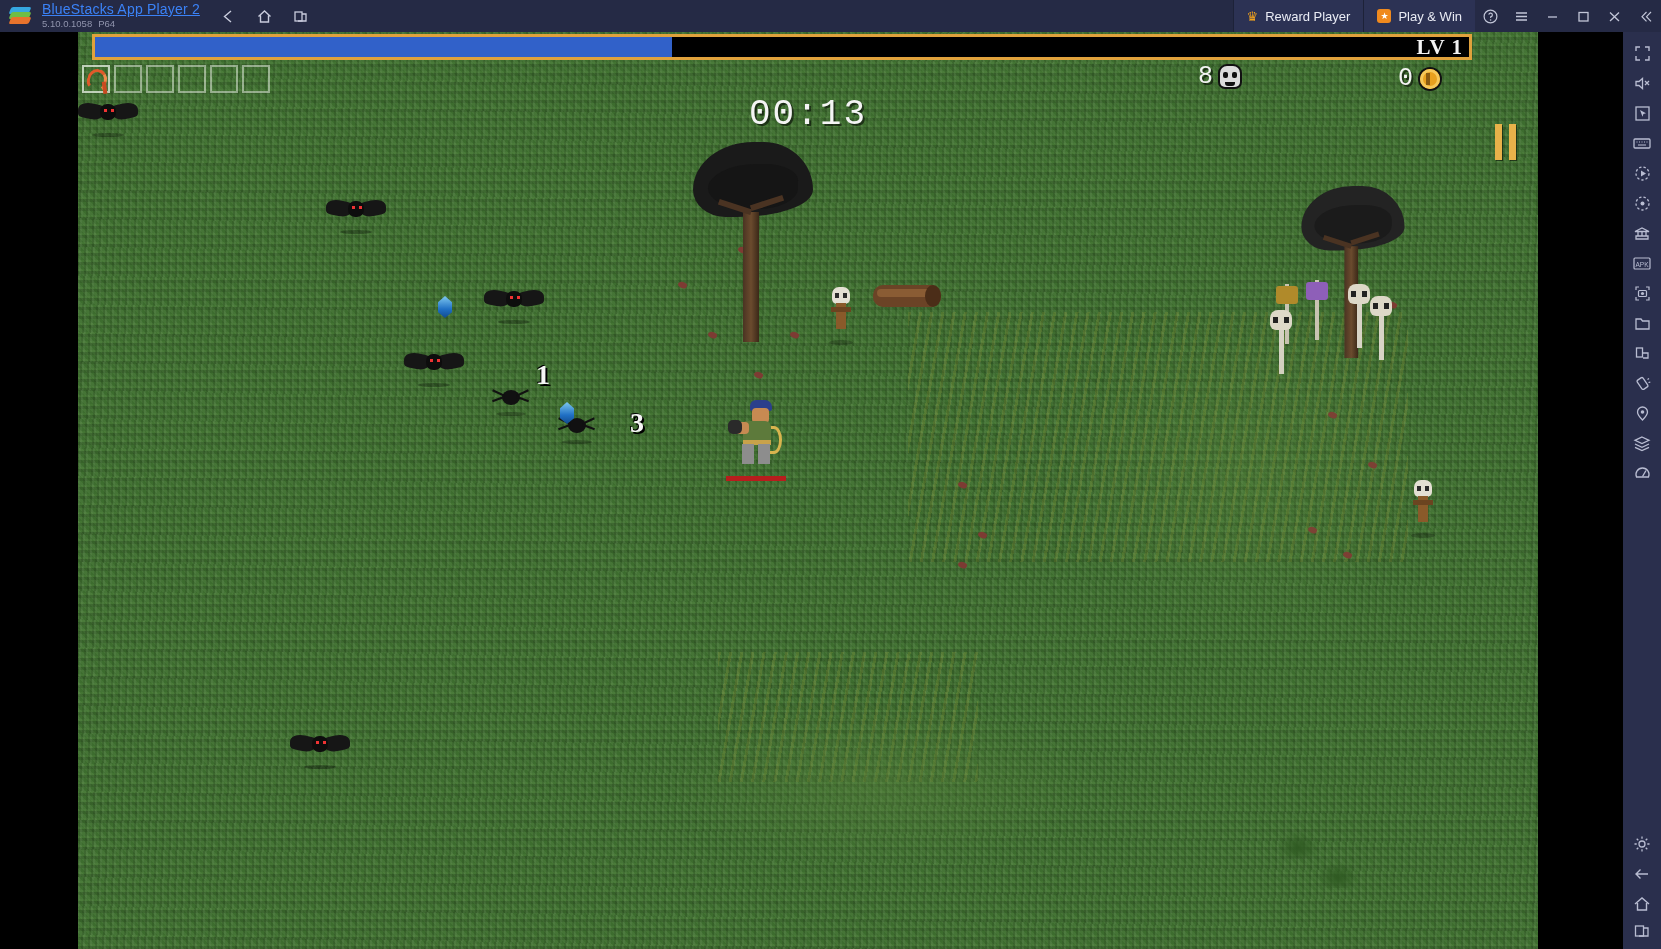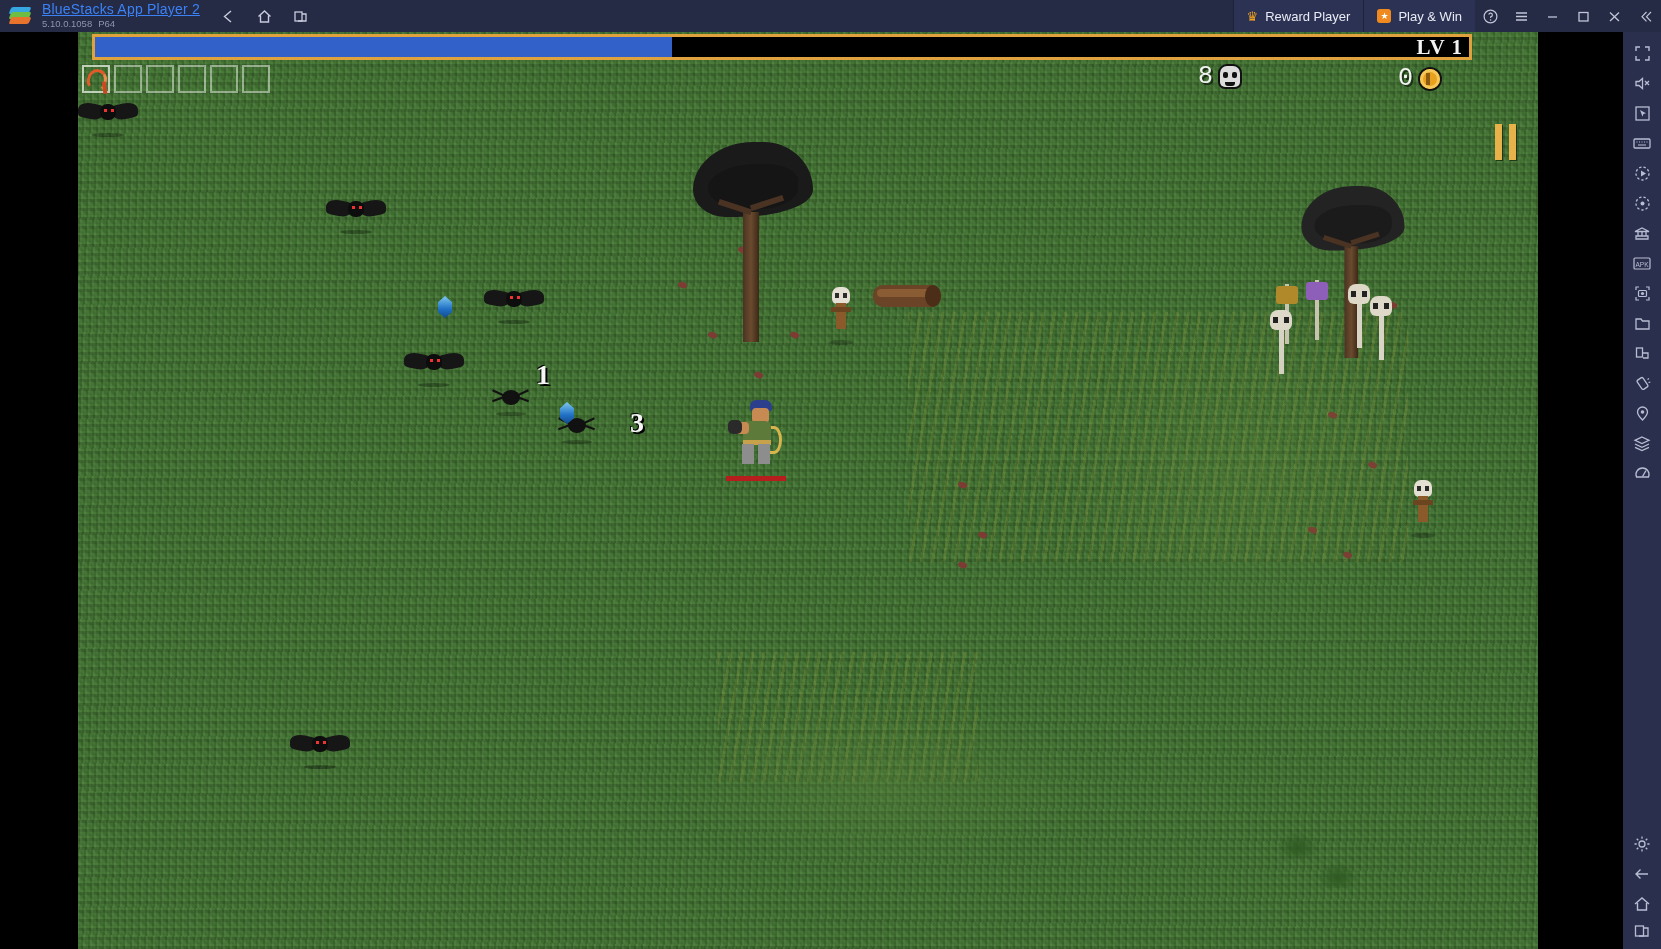--- a/index.html
+++ b/index.html
@@ -495,20 +495,21 @@
       <div class="slot filled">
           <div class="whip"></div>
         </div>
       <div class="slot"></div>
       <div class="slot"></div>
       <div class="slot"></div>
       <div class="slot"></div>
       <div class="slot"></div>
     </div>
 
+    <div class="timer">00:13</div>
 
     <div class="counter kills">
       <span class="num">8</span>
       <span class="skull">
           <i class="e l"></i>
           <i class="e r"></i>
           <i class="m"></i>
         </span>
     </div>
 

